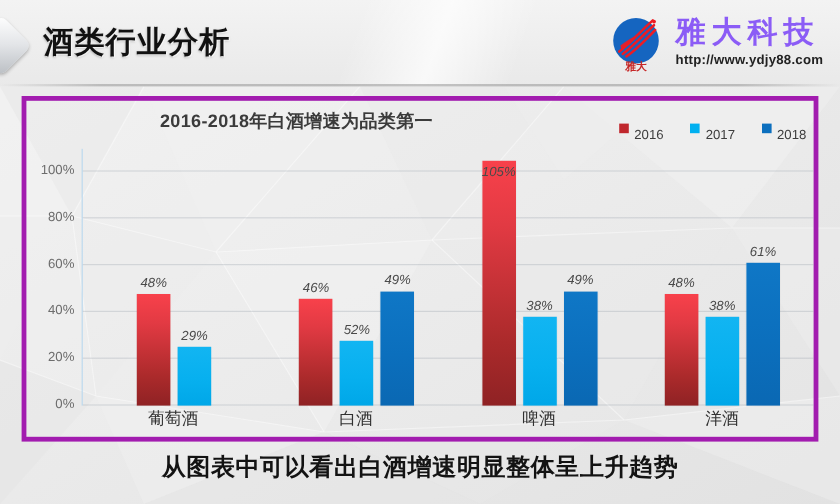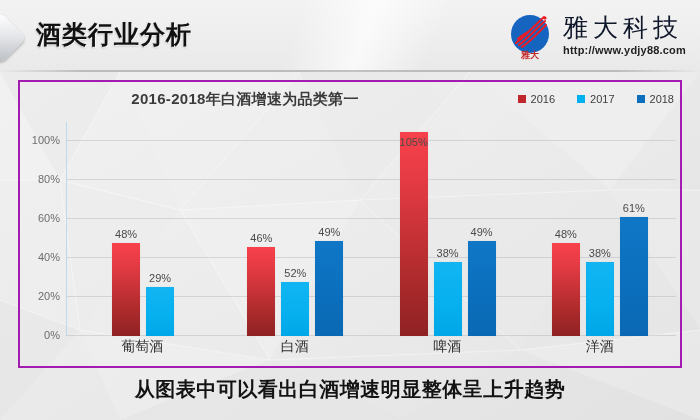--- a/index.html
+++ b/index.html
@@ -52,51 +52,51 @@
     position: absolute; right: 14px; top: 9px;
     display: flex; align-items: center; gap: 7px;
     z-index: 4;
   }
   .brand-mark {
     position: relative; width: 52px; height: 52px;
   }
   .brand-mark svg { display: block; }
   .brand-text { display: flex; flex-direction: column; line-height: 1; }
   .brand-name {
-    font-size: 25px; font-weight: normal; color: #0f172a;
+    font-size: 25px; font-weight: bold; color: #8b5cf6;
     letter-spacing: 5px;
   }
   .brand-url {
     font-size: 11px; font-weight: bold; color: #222; margin-top: 5px;
     letter-spacing: .2px;
   }
 
   
   .chart-card {
     position: absolute; left: 18px; top: 80px;
     width: 664px; height: 288px;
-    border: 2px solid #a21caf;
+    border: 4px solid #a21caf;
     background: rgba(255,255,255,.10);
     z-index: 2;
   }
 
   .chart-title {
     position: absolute; left: 0; top: 8px; width: 450px;
     text-align: center;
     font-size: 15px; font-weight: bold; color: #3b3b3b;
     letter-spacing: .3px;
   }
 
   .legend {
     position: absolute; right: 6px; top: 11px;
     display: flex; gap: 22px; align-items: center;
   }
   .legend-item { display: flex; align-items: center; gap: 5px; }
   .legend-swatch { width: 8px; height: 8px; display: block; }
-  .legend-label { font-size: 11px; color: #3d3d3d; }
+  .legend-label { font-size: 11px; color: #3d3d3d; margin-top: 12px; }
 
   
   .plot {
     position: absolute; left: 46px; top: 40px;
     width: 610px; height: 214px;
   }
   .axis-line {
     position: absolute; left: 0; top: 0; width: 1px; height: 214px;
     background: #bcd9ee;
   }
@@ -122,21 +122,21 @@
   .bar-wrap { position: relative; width: 28px; }
   .bar {
     width: 28px; display: block;
     box-shadow: 0 0 1px rgba(0,0,0,.10);
   }
   .bar.s2016 { background: linear-gradient(180deg, #f8414b 0%, #e23a43 26%, #ab2a2b 74%, #8f2224 100%); }
   .bar.s2017 { background: linear-gradient(180deg, #12b5f2 0%, #07b0ef 55%, #00a7e8 100%); }
   .bar.s2018 { background: linear-gradient(180deg, #0f77c6 0%, #0b6fbd 55%, #0a68b3 100%); }
   .bar-value {
     position: absolute; left: 50%; transform: translateX(-50%);
-    font-size: 11px; color: #4a4a4a; white-space: nowrap;
+    font-size: 11px; color: #4a4a4a; white-space: nowrap; font-style: italic;
   }
   .bar-value.above { bottom: 100%; margin-bottom: 3px; }
   .bar-value.inside-below { top: 4px; }
 
   .xlabels {
     position: absolute; left: 46px; top: 256px; width: 610px; height: 26px;
     display: flex;
   }
   .xlabel {
     flex: 1 1 0; text-align: center;

